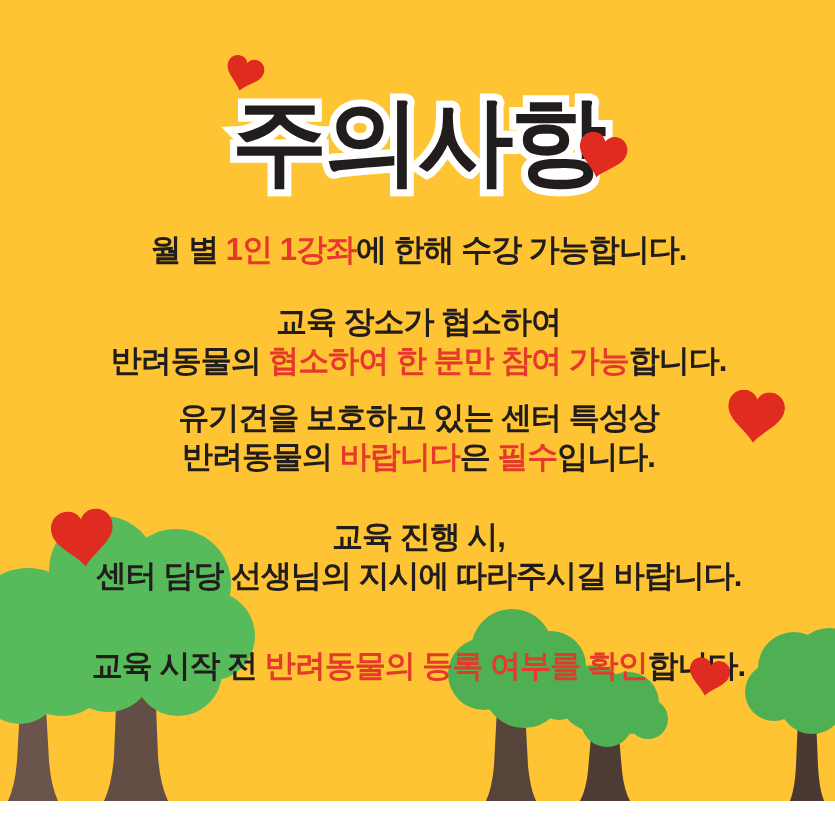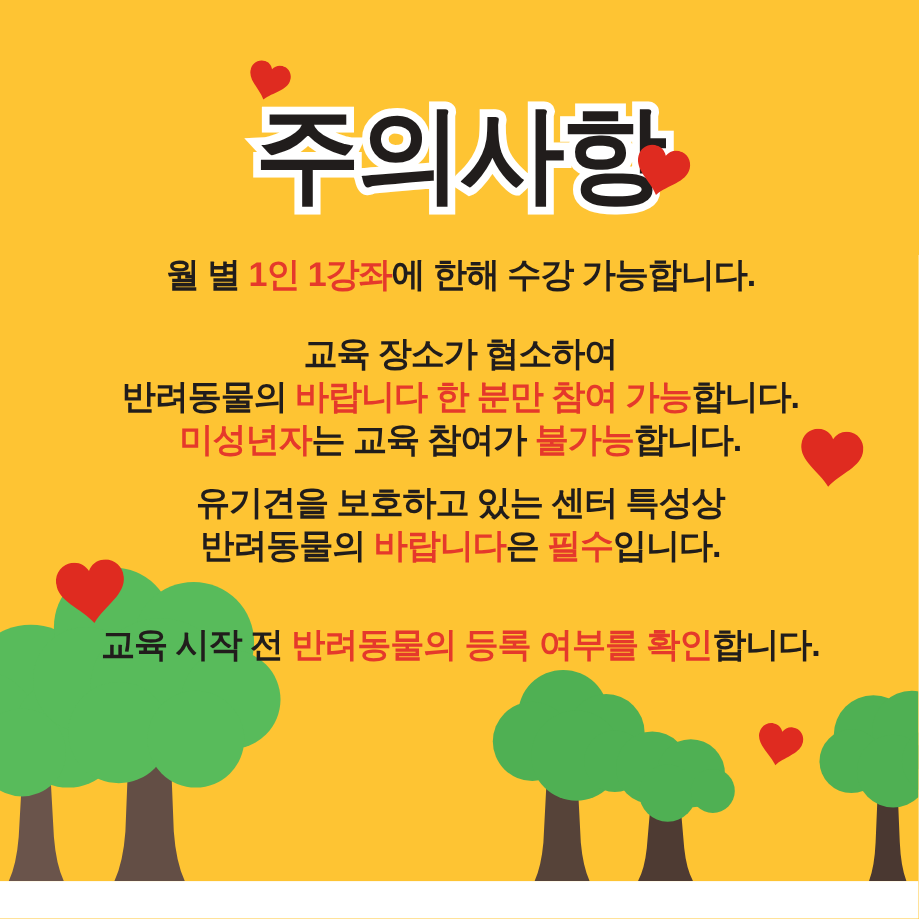--- a/index.html
+++ b/index.html
@@ -136,36 +136,41 @@
       <div>
         <span class="seg" data-style="black">월 별 </span><span class="seg" data-style="red">1인 1강좌</span><span class="seg" data-style="black">에 한해 수강 가능합니다.</span>
       </div>
     </div>
 
     <div class="block b2">
       <div>
         <span class="seg" data-style="black">교육 장소가 협소하여</span>
       </div>
       <div>
-        <span class="seg" data-style="black">반려동물의 </span><span class="seg" data-style="red">바랍니다 한 분만 참여 가능</span><span class="seg" data-style="black">합니다.</span>
-      </div>
-      <div>
-        <span class="seg" data-style="red">미성년자</span><span class="seg" data-style="black">는 교육 참여가 </span><span class="seg" data-style="red">불가능</span><span class="seg" data-style="black">합니다.</span>
+        <span class="seg" data-style="black">반려동물의 </span><span class="seg" data-style="red">협소하여 한 분만 참여 가능</span><span class="seg" data-style="black">합니다.</span>
       </div>
     </div>
 
     <div class="block b3">
       <div>
         <span class="seg" data-style="black">유기견을 보호하고 있는 센터 특성상</span>
       </div>
       <div>
         <span class="seg" data-style="black">반려동물의 </span><span class="seg" data-style="red">바랍니다</span><span class="seg" data-style="black">은 </span><span class="seg" data-style="red">필수</span><span class="seg" data-style="black">입니다.</span>
       </div>
     </div>
 
+    <div class="block b4">
+      <div>
+        <span class="seg" data-style="black">교육 진행 시,</span>
+      </div>
+      <div>
+        <span class="seg" data-style="black">센터 담당 선생님의 지시에 따라주시길 바랍니다.</span>
+      </div>
+    </div>
 
     <div class="block b5">
       <div>
         <span class="seg" data-style="black">교육 시작 전 </span><span class="seg" data-style="red">반려동물의 등록 여부를 확인</span><span class="seg" data-style="black">합니다.</span>
       </div>
     </div>
 
   </div>
 </div>
 

